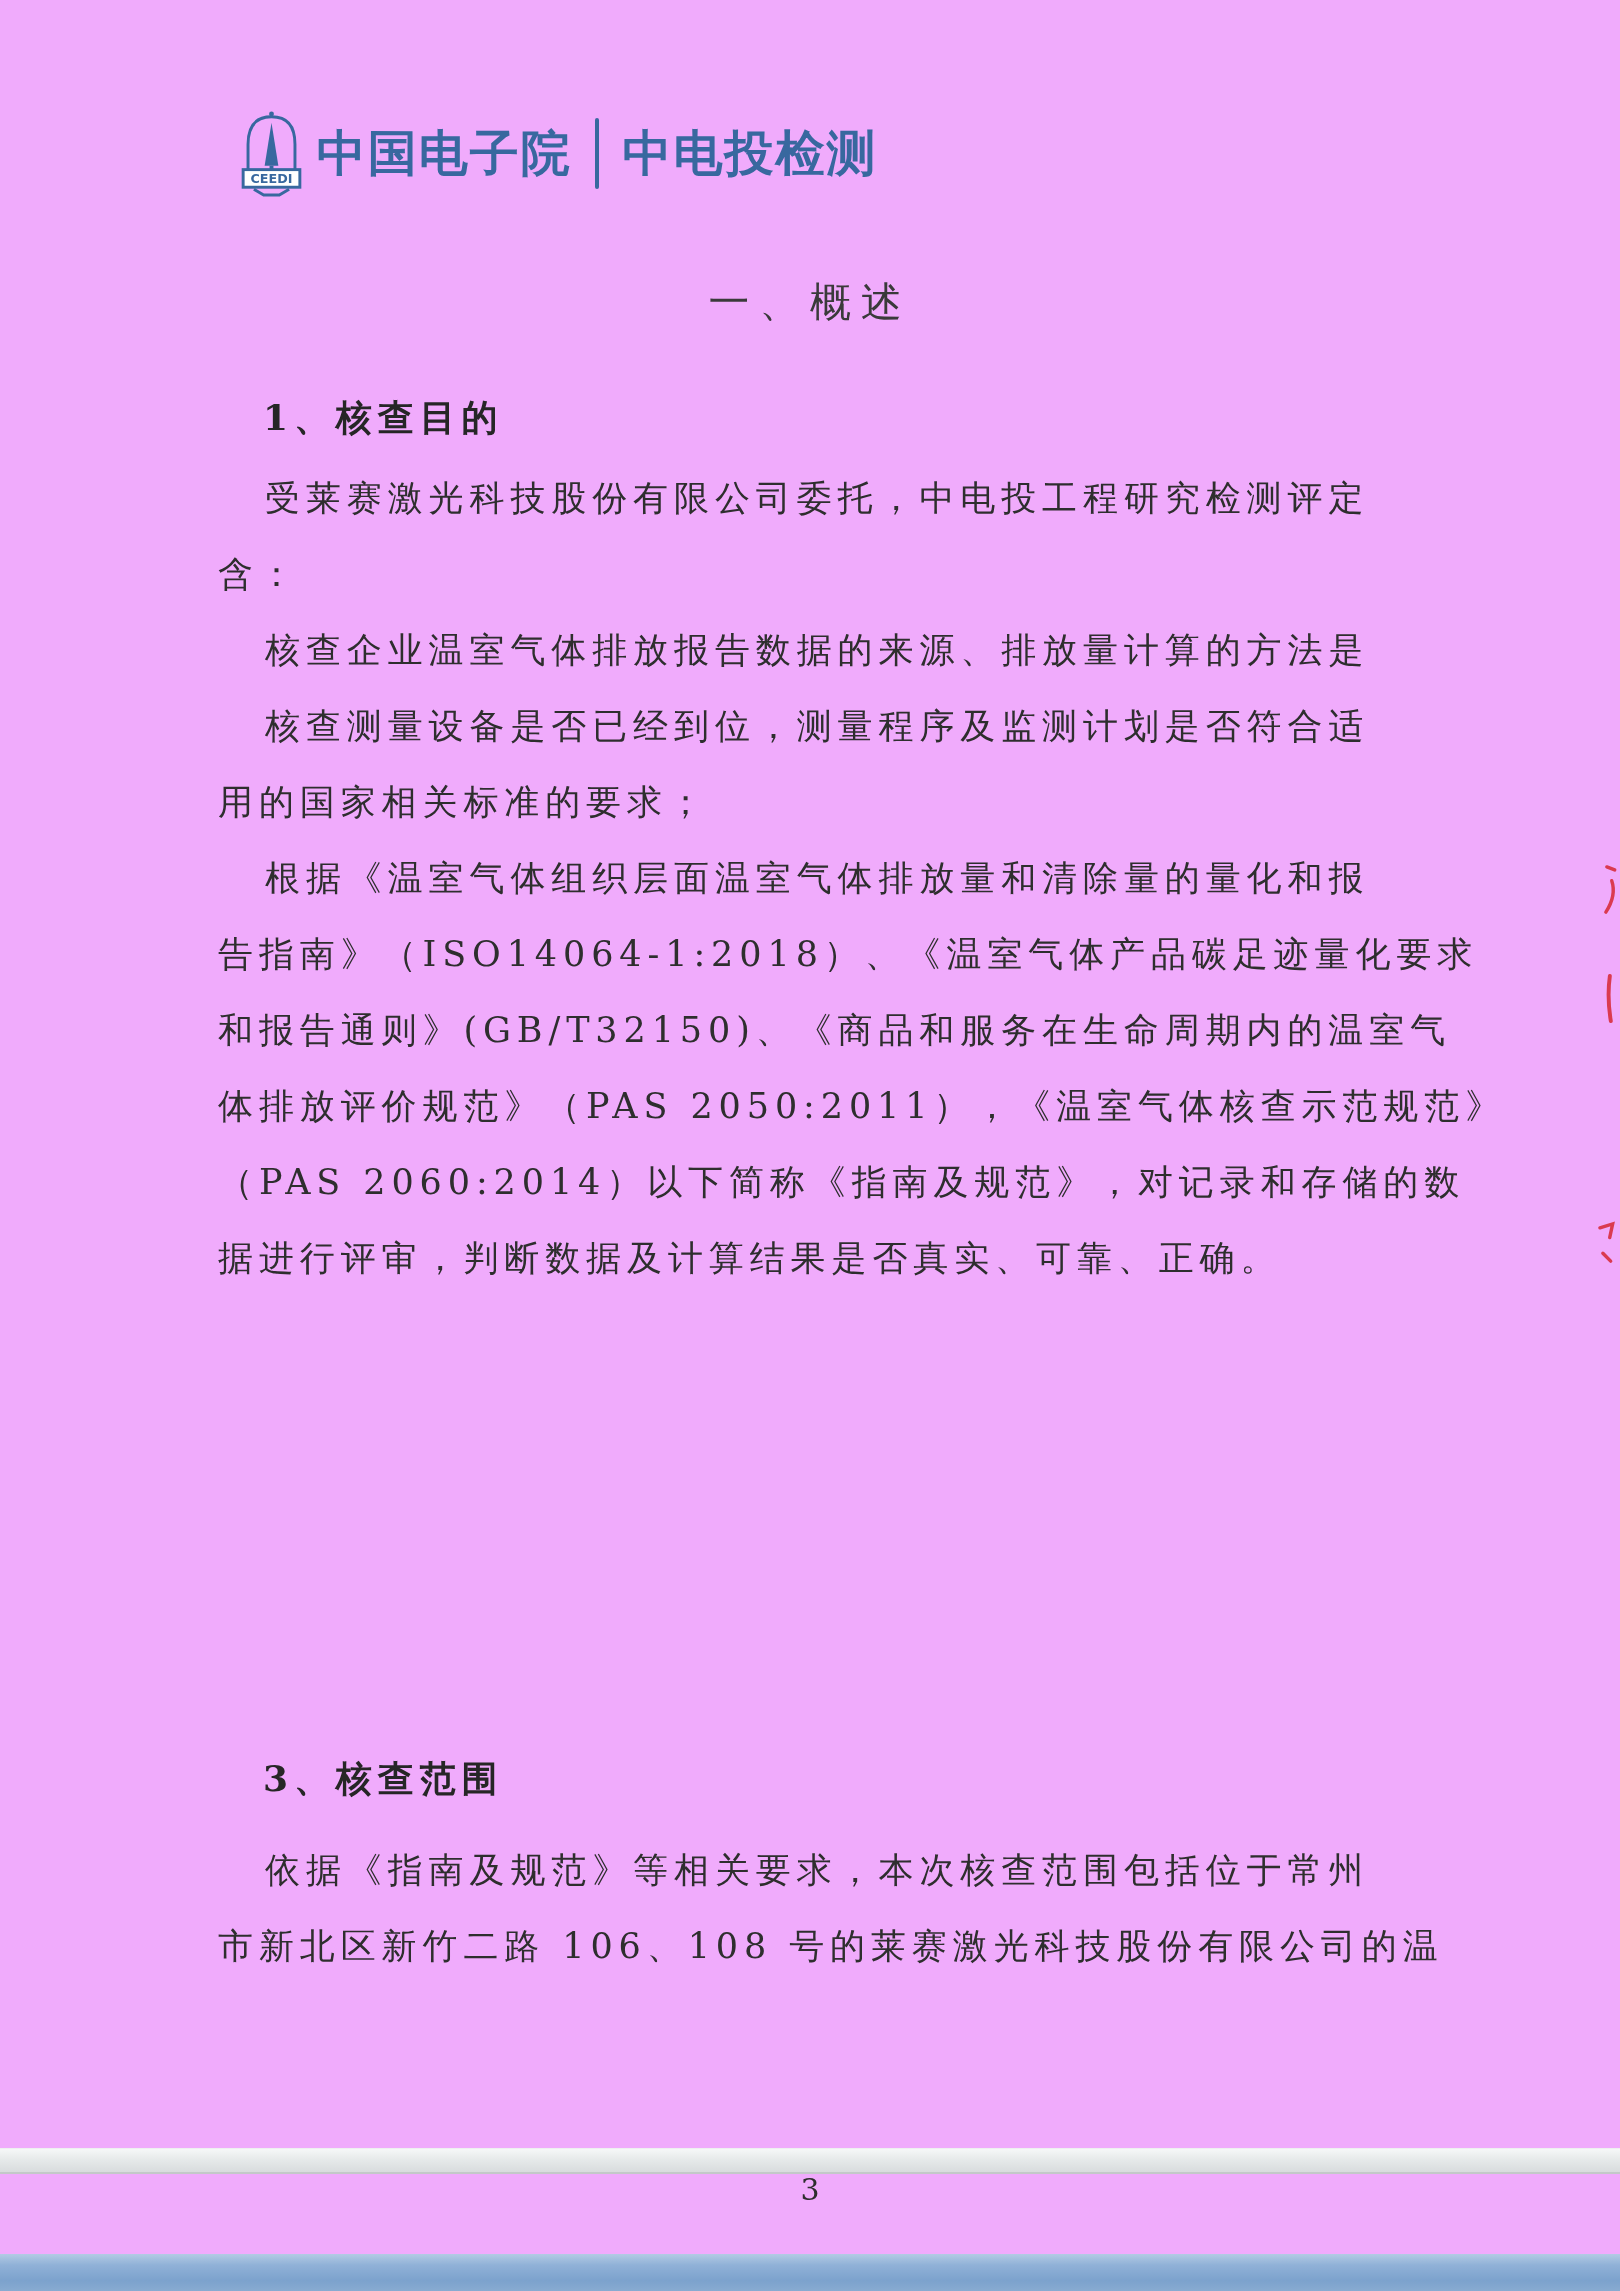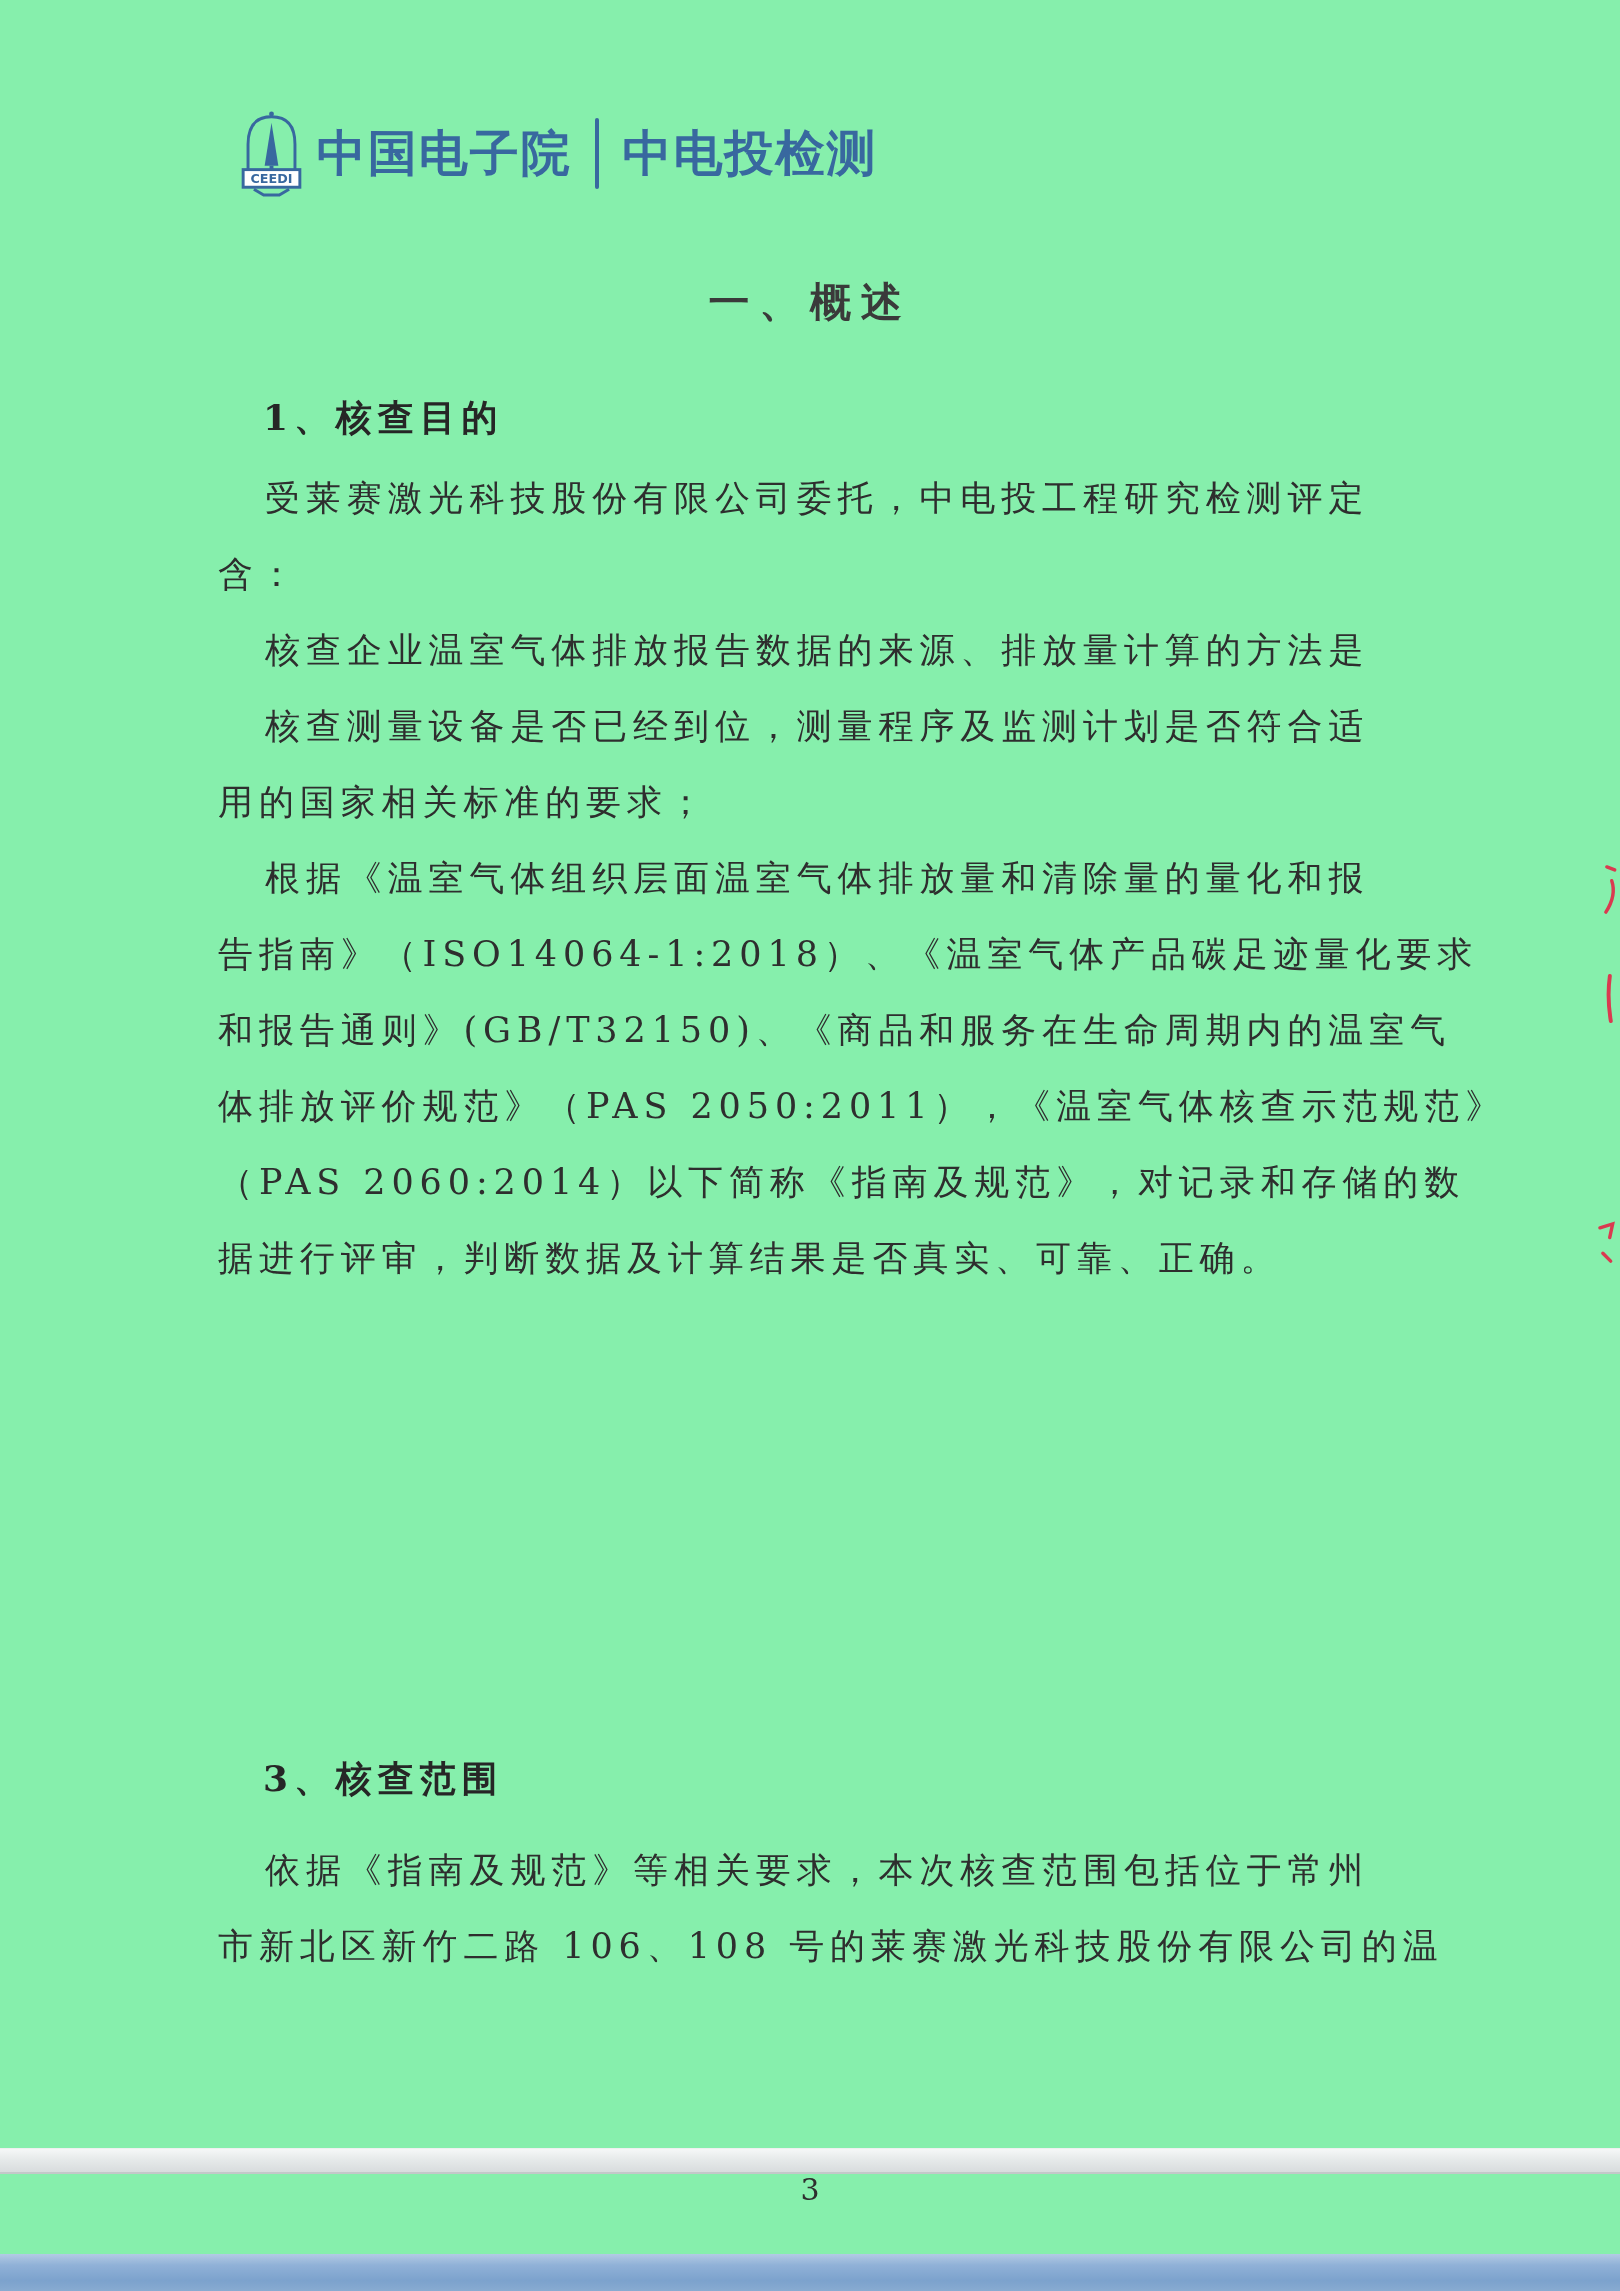--- a/index.html
+++ b/index.html
@@ -1,19 +1,19 @@
 <!DOCTYPE html>
 <html><head>
 <meta charset="utf-8">
 <style>
   html,body{margin:0;padding:0;background:#ffffff;}
   .page{
     position:relative;
     width:1620px;height:2292px;
-    background:#86efac;
+    background:#f0abfc;
     overflow:hidden;
     font-family:"DejaVu Serif", serif;
   }
 
   
   .logo-row{
     position:absolute;left:240px;top:108px;height:90px;
     display:flex;align-items:center;gap:13.7px;
     font-family:"DejaVu Sans", sans-serif;
   }
@@ -22,21 +22,21 @@
     font-size:49px;font-weight:800;color:#38689f;
     letter-spacing:2px;line-height:1;white-space:nowrap;
   }
   .brand-divider{
     width:3.9px;height:71px;background:#38689f;margin:0 9.8px;border-radius:2px;
   }
 
   
   .doc-title{
     position:absolute;left:0;right:0;top:275px;
-    text-align:center;font-size:41px;font-weight:bold;
+    text-align:center;font-size:41px;font-weight:normal;
     letter-spacing:9.8px;color:#3a3a3a;white-space:nowrap;
   }
   .sec-heading{
     position:absolute;left:263px;
     font-size:36px;font-weight:bold;letter-spacing:5.9px;
     color:#262626;white-space:nowrap;
   }
   #h1{top:394px;}
   #h2{top:1755px;}
   .lines{position:absolute;left:218px;right:118px;}

